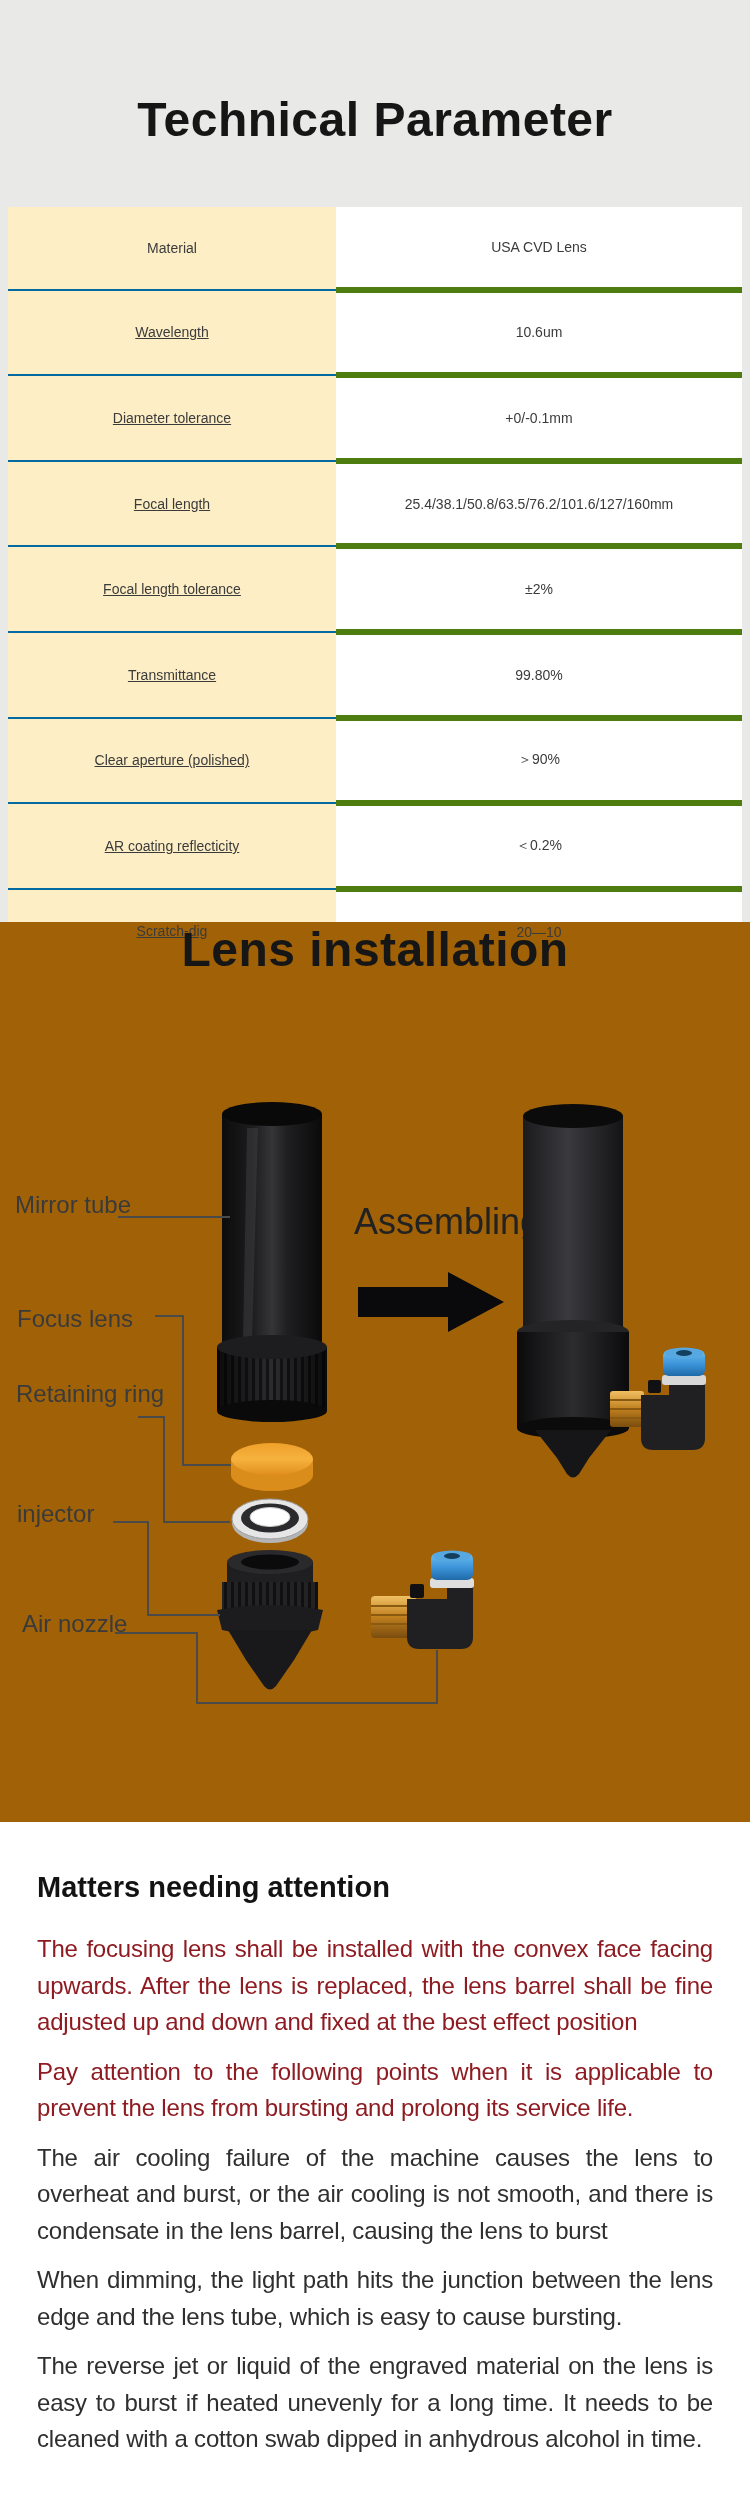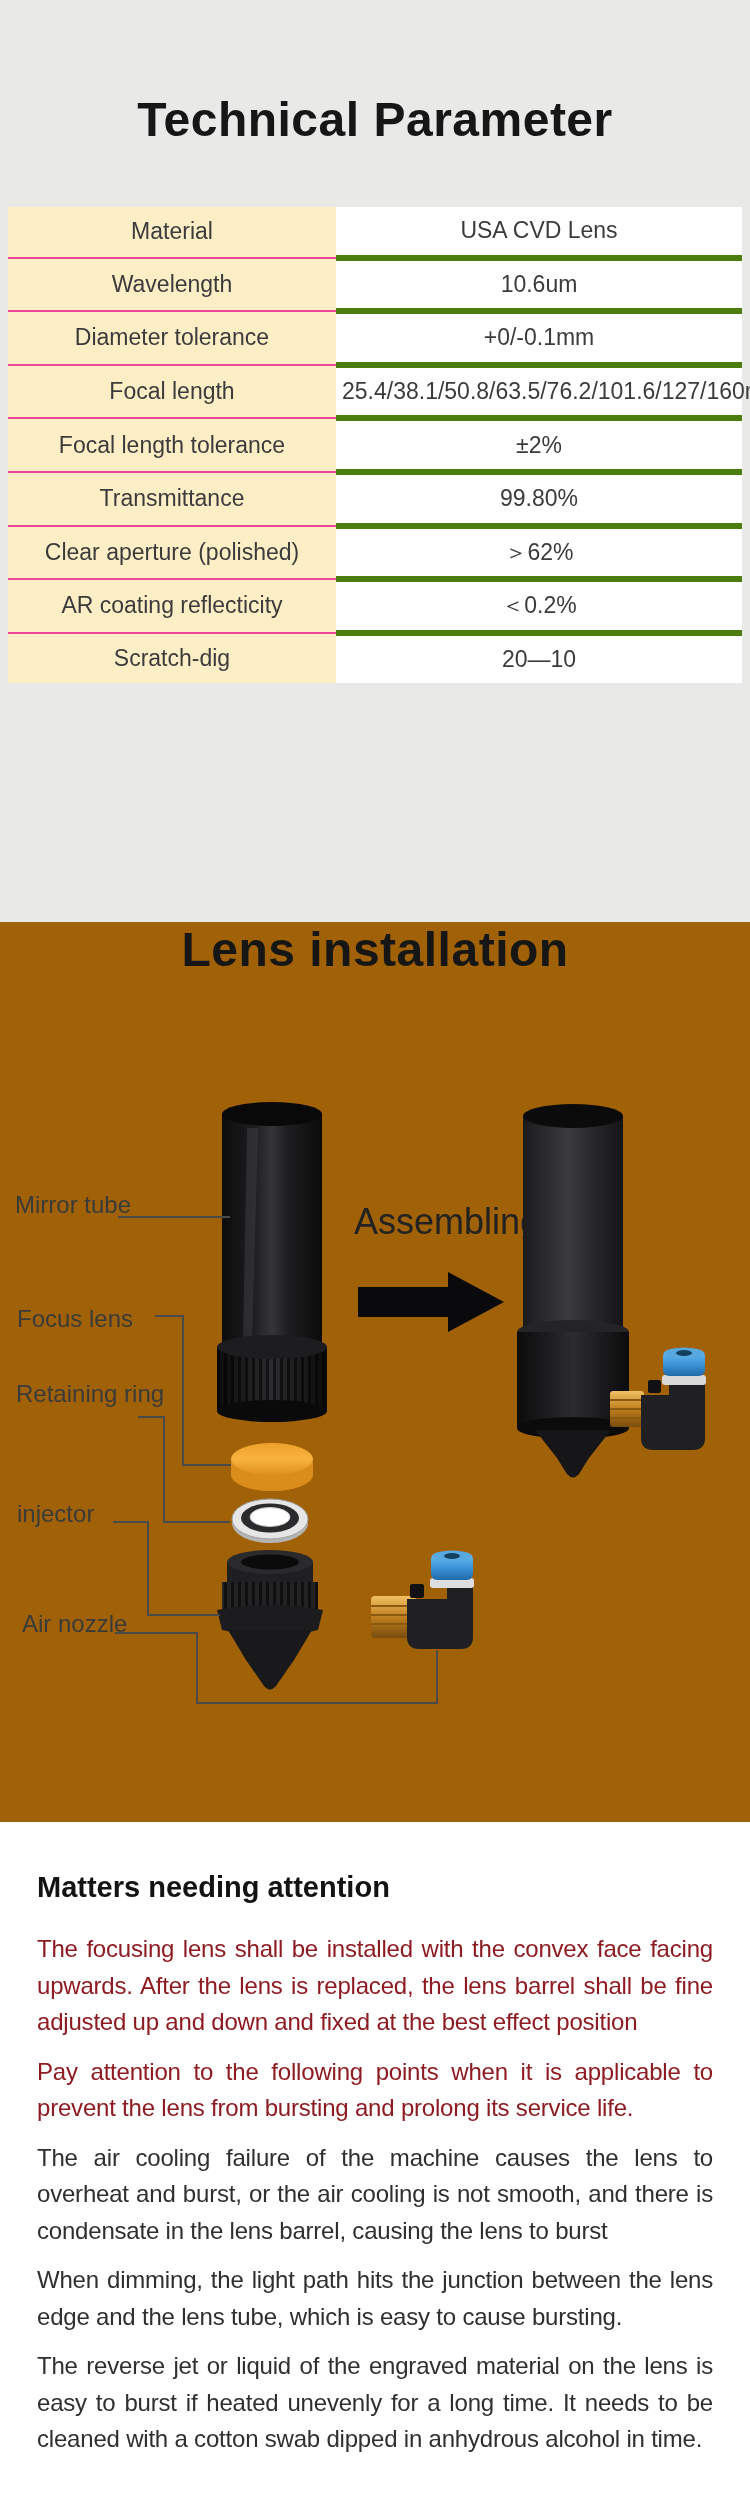--- a/index.html
+++ b/index.html
@@ -3,24 +3,24 @@
 <meta charset="utf-8">
 <style>
   html,body{margin:0;padding:0;background:#ffffff;}
   body{width:750px;font-family:"Liberation Sans","DejaVu Sans",sans-serif;}
 
   
   .section-gray{background:#e9e9e8;height:922px;box-sizing:border-box;padding-top:92px;}
   .h-big{font-size:48px;line-height:56px;font-weight:700;color:#161616;text-align:center;margin:0;letter-spacing:0.5px;}
 
   table.spec{border-collapse:collapse;width:734px;margin:59px auto 0 auto;table-layout:fixed;}
-  table.spec td{height:47.6px;text-align:center;vertical-align:middle;font-size:23px;color:#3b3b3b;padding:0 6px;}
+  table.spec td{height:47.6px;text-align:center;vertical-align:middle;font-size:14px;color:#3b3b3b;padding:16px 6px;}
   td.spec-label{background:#fdeec6;width:316px;}
   td.spec-value{background:#ffffff;}
-  tr + tr td.spec-label{border-top:2px solid #ec4899;}
+  tr + tr td.spec-label{border-top:2px solid #0369a1;text-decoration:underline;}
   tr + tr td.spec-value{border-top:6px solid #4d7c0f;}
 
   
   .section-install{background:#a16207;height:900px;box-sizing:border-box;}
   .diagram-wrap{margin-top:72px;position:relative;width:750px;height:700px;}
   svg text.part-label{font-size:24px;fill:#3a3a3a;}
   svg text.assembling{font-size:36px;fill:#222222;}
 
   
   .section-attention{background:#ffffff;padding-bottom:54px;}
@@ -56,21 +56,21 @@
         <tr>
           <td class="spec-label">Focal length tolerance</td>
           <td class="spec-value">±2%</td>
         </tr>
         <tr>
           <td class="spec-label">Transmittance</td>
           <td class="spec-value">99.80%</td>
         </tr>
         <tr>
           <td class="spec-label">Clear aperture (polished)</td>
-          <td class="spec-value">＞62%</td>
+          <td class="spec-value">＞90%</td>
         </tr>
         <tr>
           <td class="spec-label">AR coating reflecticity</td>
           <td class="spec-value">＜0.2%</td>
         </tr>
         <tr>
           <td class="spec-label">Scratch-dig</td>
           <td class="spec-value">20—10</td>
         </tr>
       </tbody>

